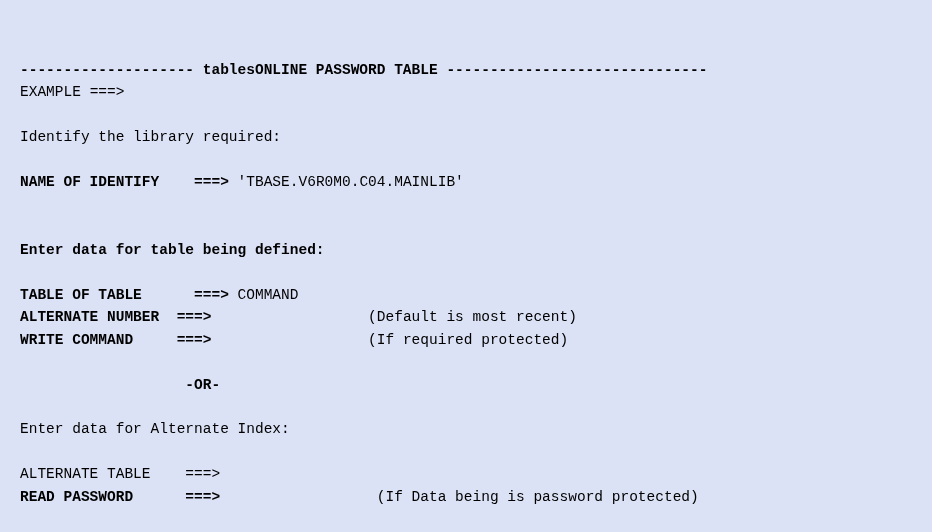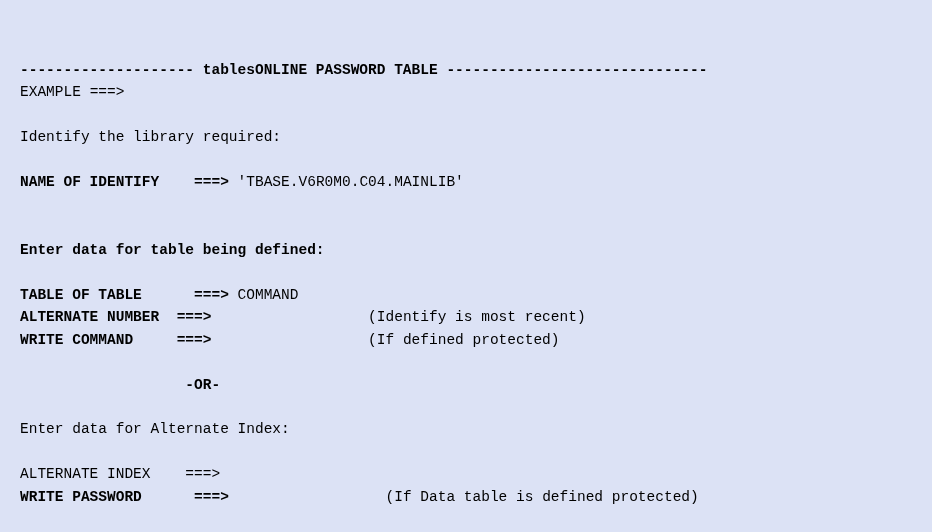--- a/index.html
+++ b/index.html
@@ -23,24 +23,24 @@
 <span>EXAMPLE</span> <span>===&gt;</span> <span></span>
 
 <span>Identify the library required:</span>
 
 <span class="bold">NAME OF IDENTIFY</span><span class="bold">    </span><span class="bold">===&gt;</span> <span>'TBASE.V6R0M0.C04.MAINLIB'</span>
 
 
 <span class="bold">Enter data for table being defined:</span>
 
 <span class="bold">TABLE OF TABLE</span><span class="bold">      </span><span class="bold">===&gt;</span> <span>COMMAND</span>
-<span class="bold">ALTERNATE NUMBER</span><span class="bold">  </span><span class="bold">===&gt;</span> <span></span>                 <span>(Identify is most recent)</span>
-<span class="bold">WRITE COMMAND</span><span class="bold">     </span><span class="bold">===&gt;</span> <span></span>                 <span>(If defined protected)</span>
+<span class="bold">ALTERNATE NUMBER</span><span class="bold">  </span><span class="bold">===&gt;</span> <span></span>                 <span>(Default is most recent)</span>
+<span class="bold">WRITE COMMAND</span><span class="bold">     </span><span class="bold">===&gt;</span> <span></span>                 <span>(If required protected)</span>
 
 <span class="bold">                   </span><span class="bold">-OR-</span>
 
 <span>Enter data for Alternate Index:</span>
 
-<span>ALTERNATE INDEX</span>    <span>===&gt;</span> <span></span>
-<span class="bold">WRITE PASSWORD</span><span class="bold">      </span><span class="bold">===&gt;</span> <span></span>                 <span>(If Data table is defined protected)</span>
+<span>ALTERNATE TABLE</span>    <span>===&gt;</span> <span></span>
+<span class="bold">READ PASSWORD</span><span class="bold">      </span><span class="bold">===&gt;</span> <span></span>                 <span>(If Data being is password protected)</span>
 
 
 
 
 </body></html>

